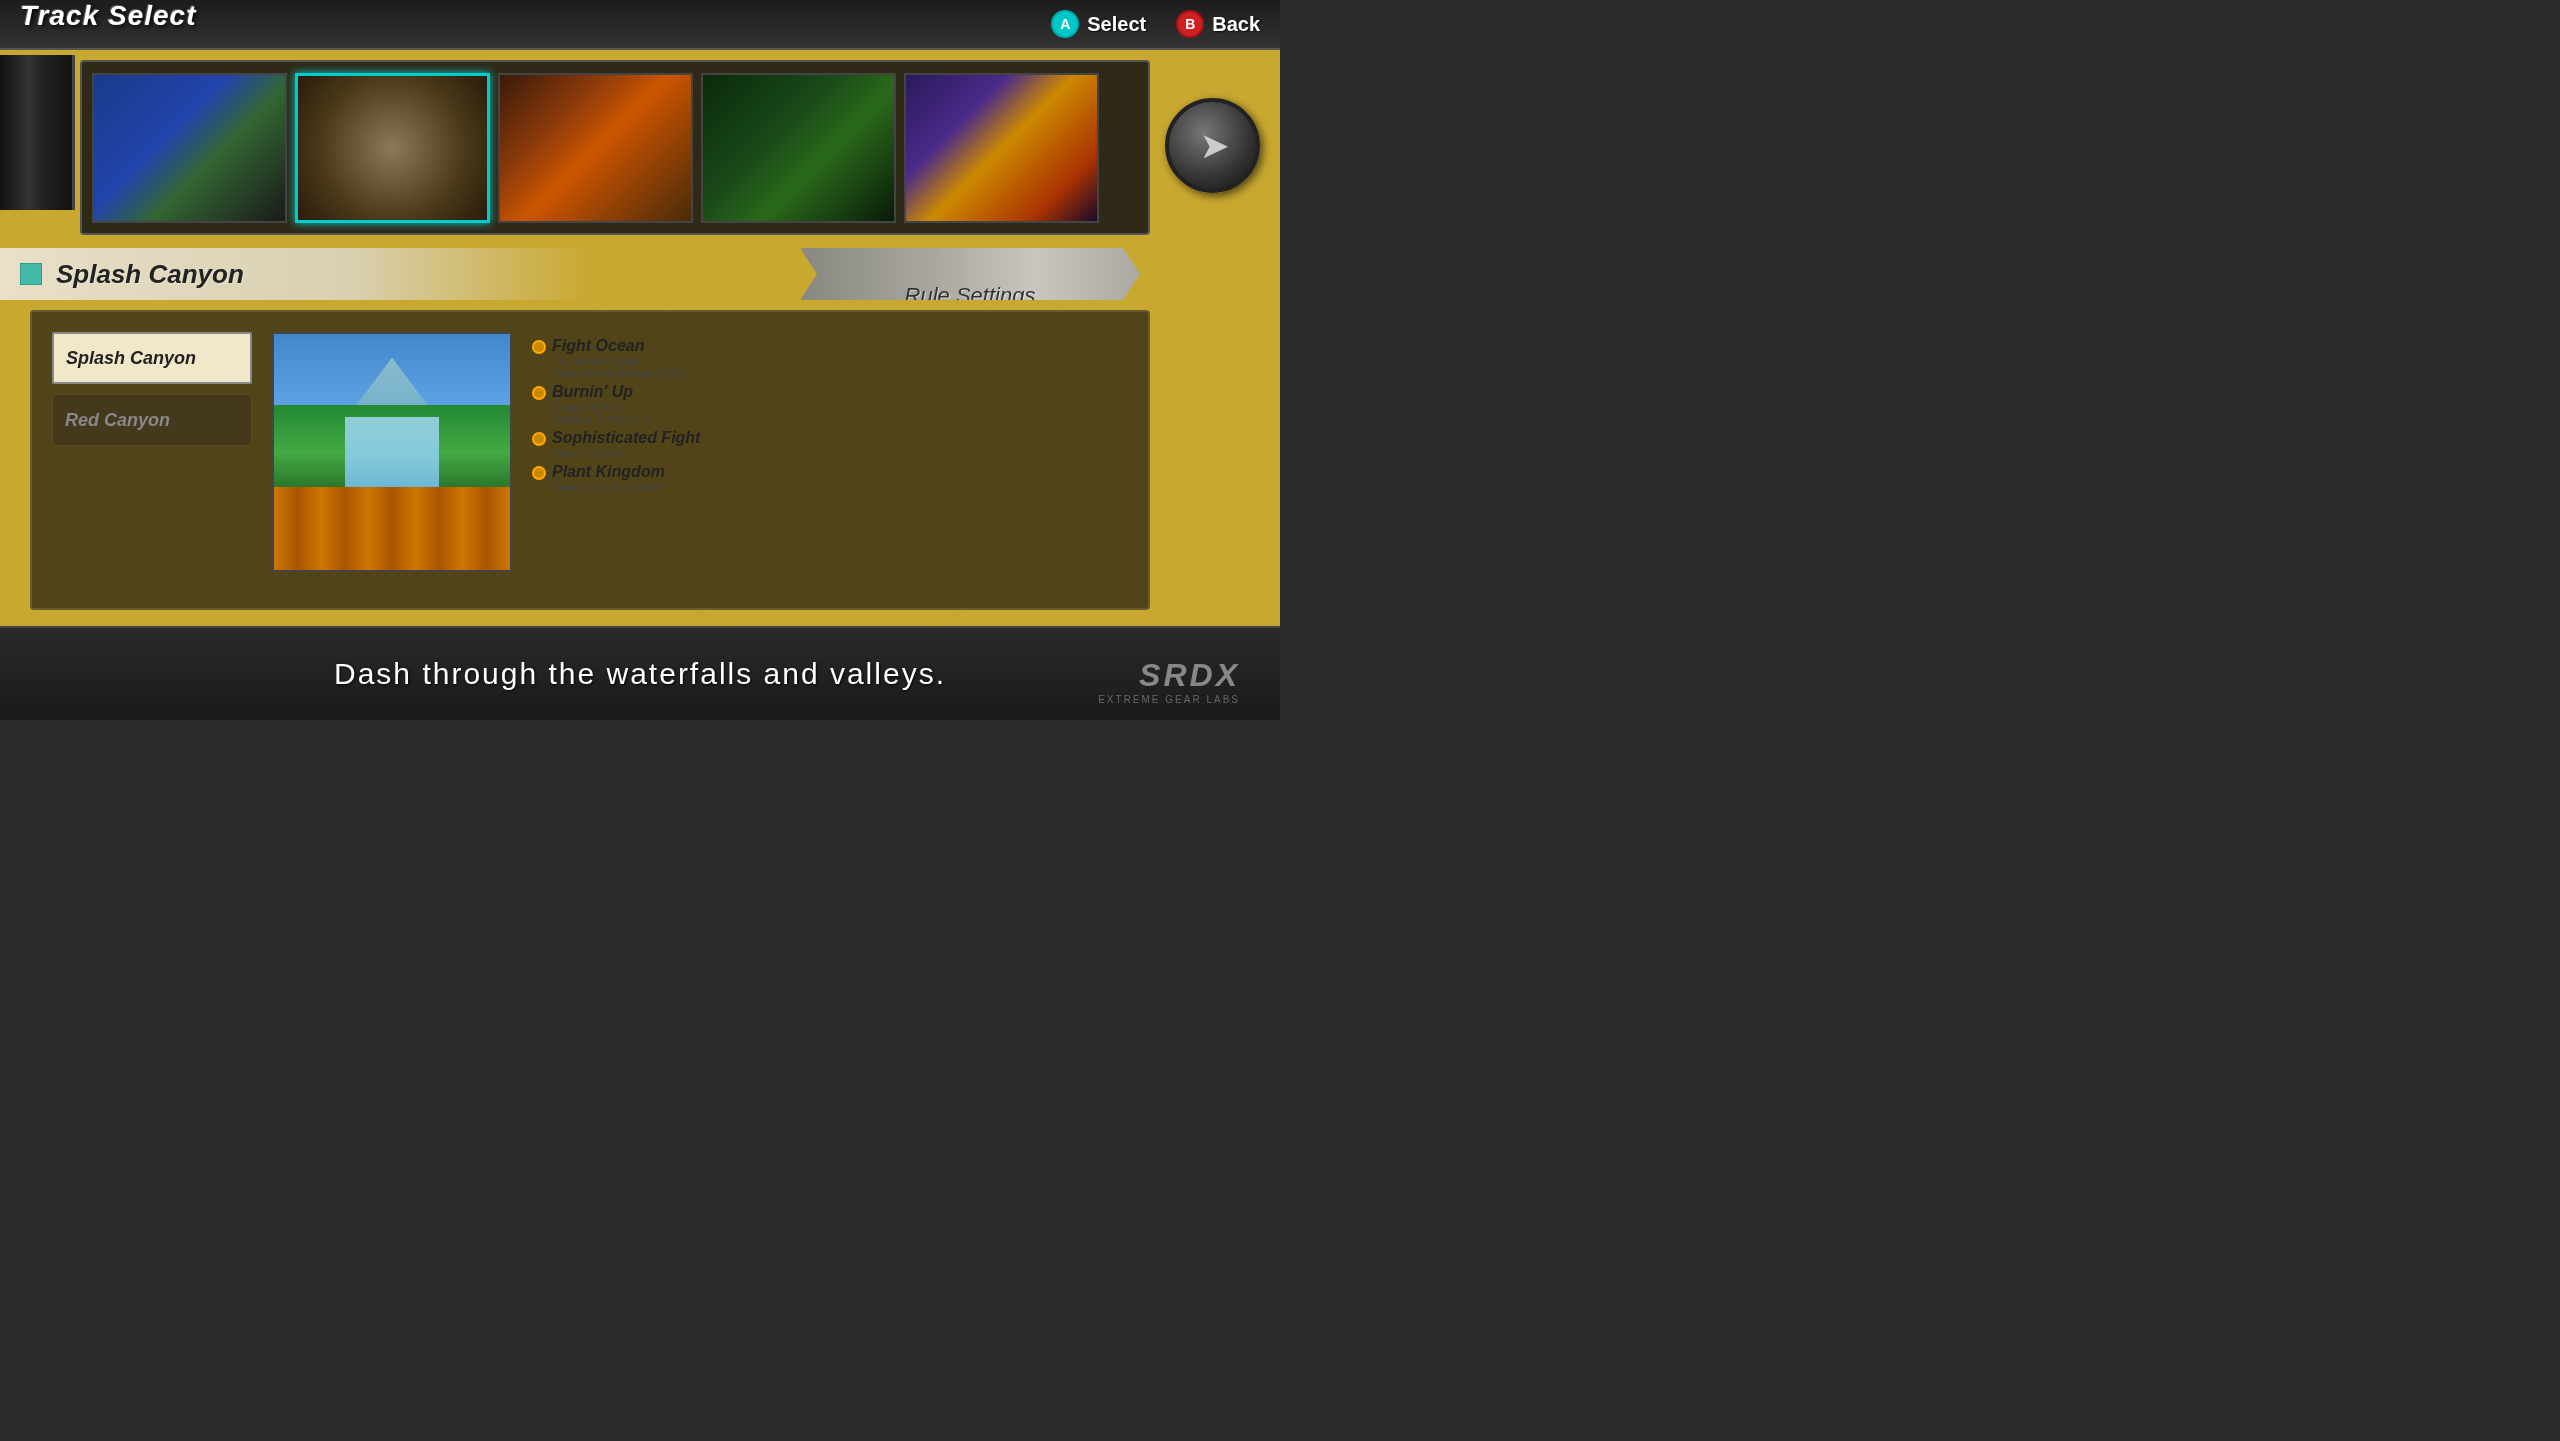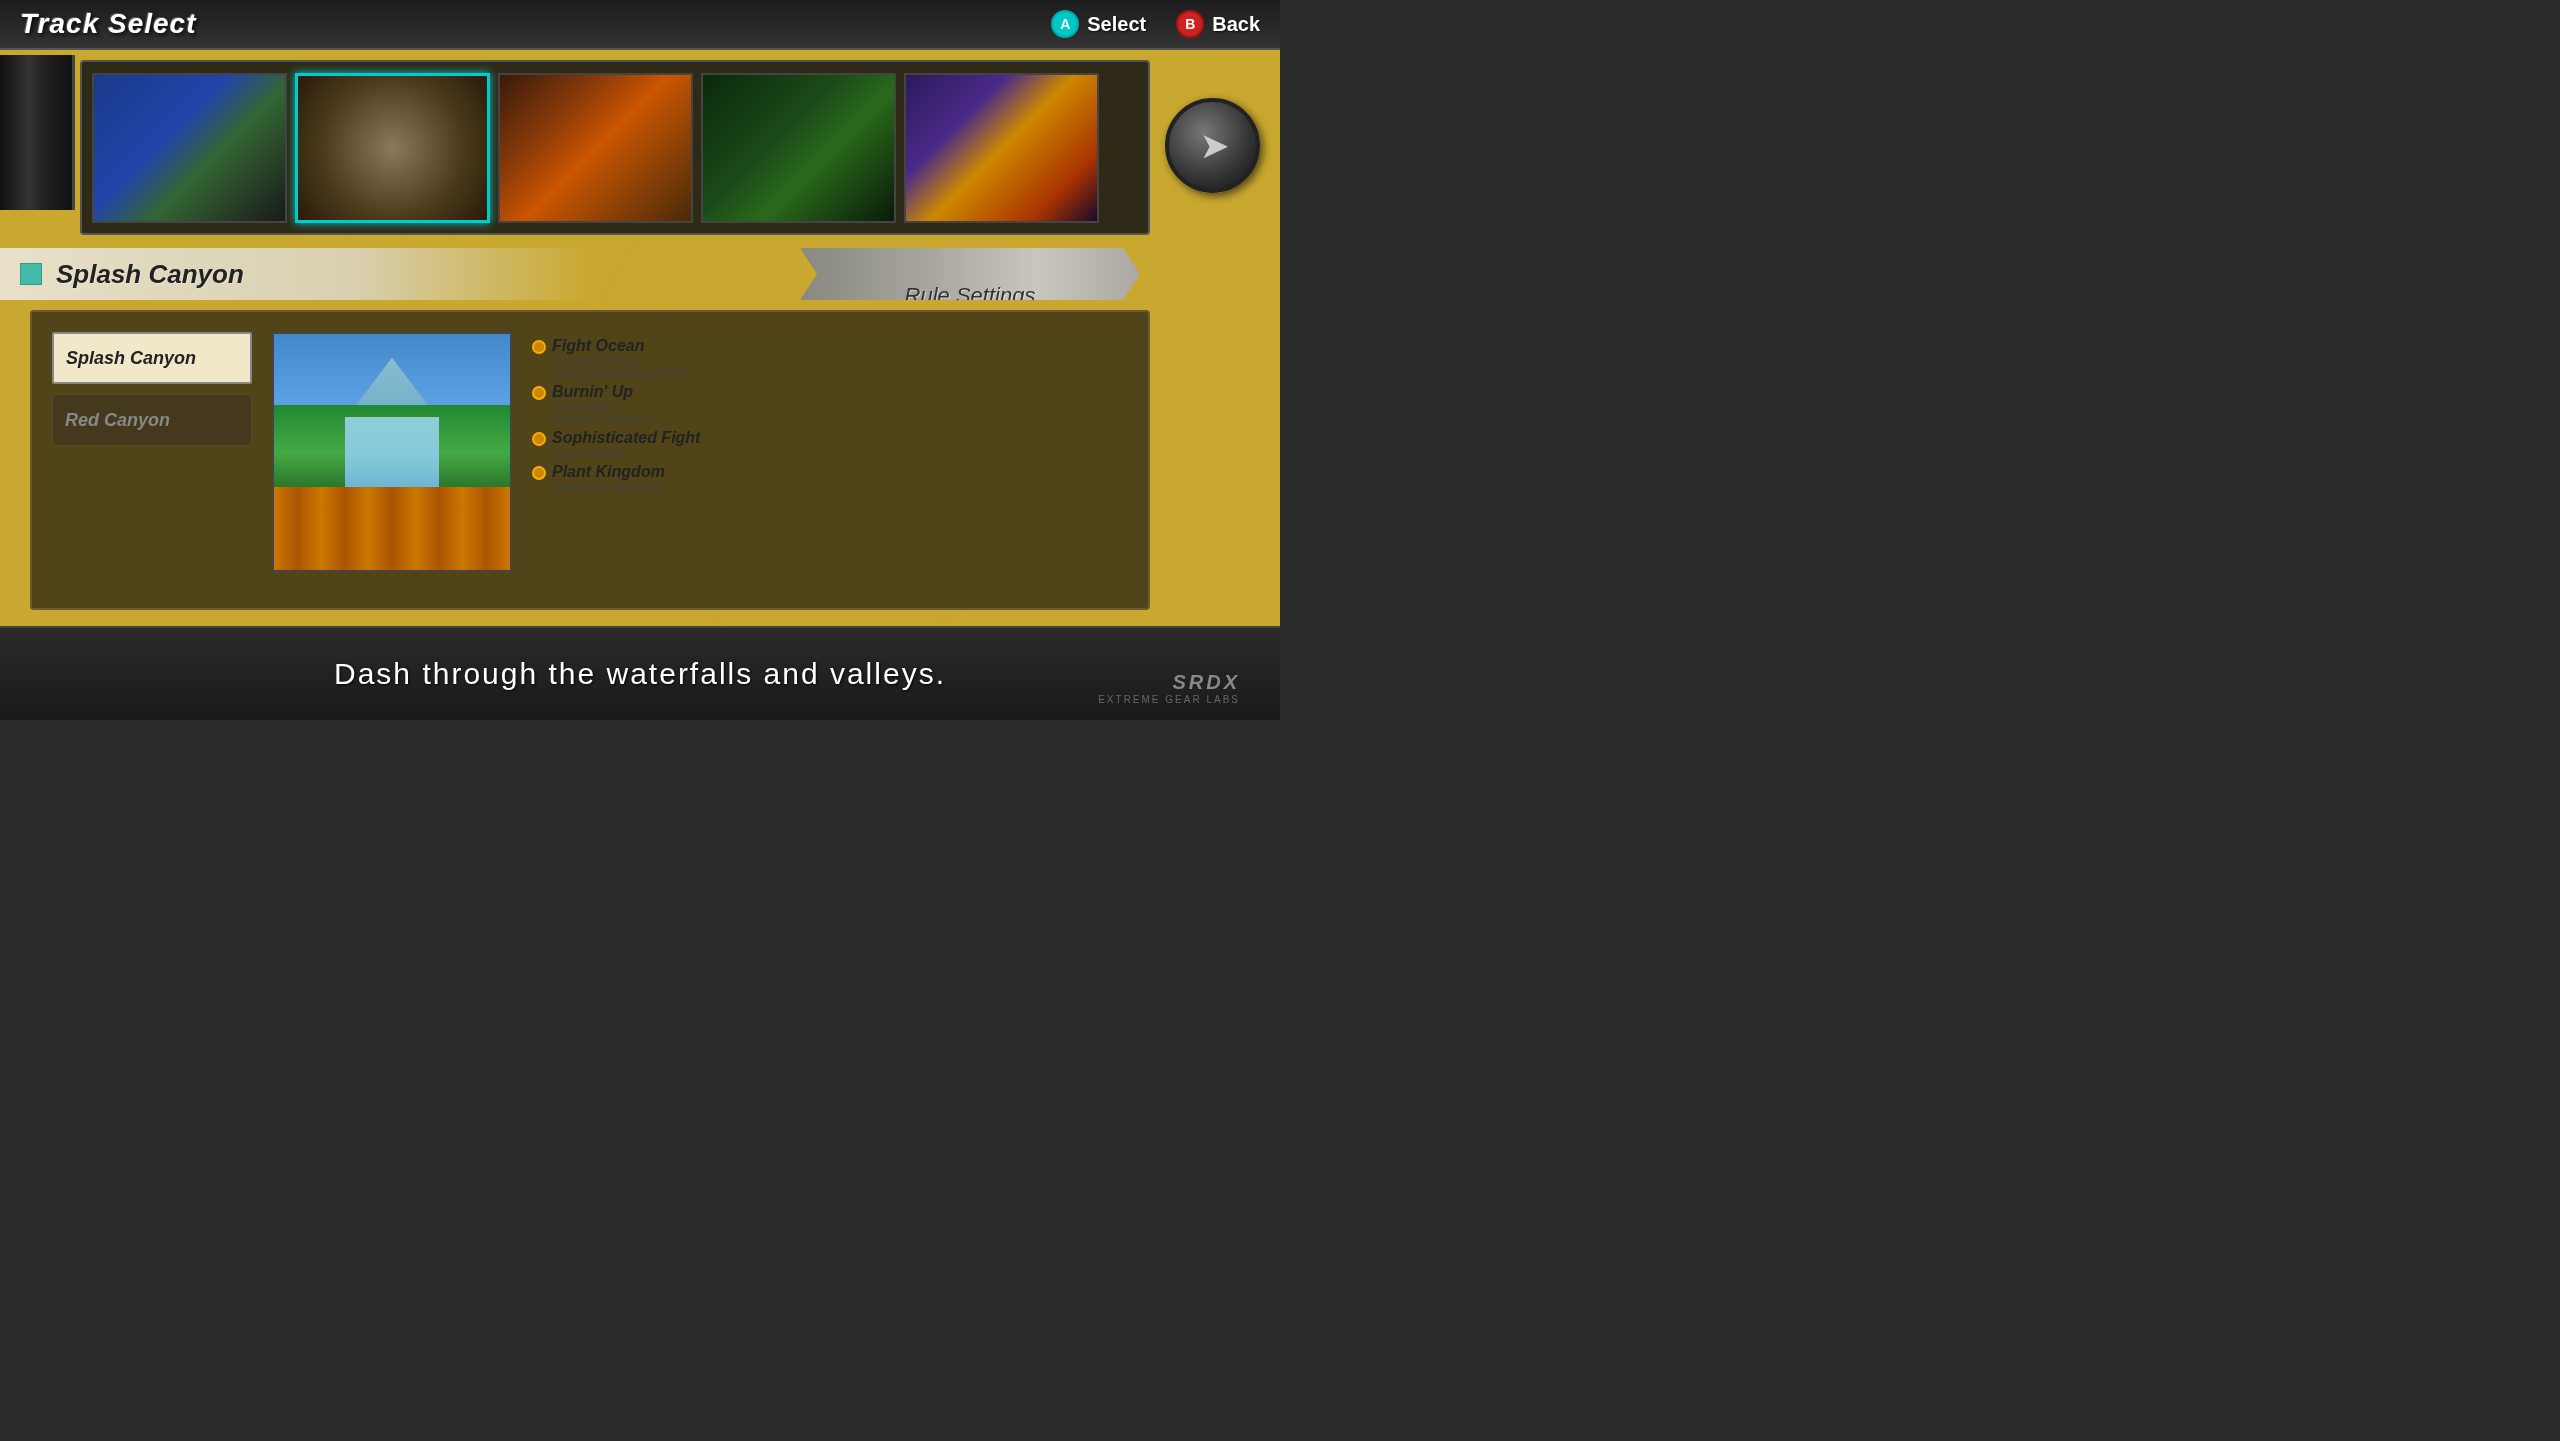--- a/index.html
+++ b/index.html
@@ -20,21 +20,20 @@
       background: linear-gradient(180deg, #1a1a1a 0%, #1a1a1a 7%, #c9a830 7%, #c9a830 90%, #3a3a3a 90%, #3a3a3a 100%);
     }
 
     
     .top-bar {
       position: absolute;
       top: 0; left: 0; right: 0;
       height: 50px;
       background: linear-gradient(180deg, #1c1c1c 0%, #333333 100%);
       display: flex;
-      align-items: center;
       padding: 0 20px;
       z-index: 10;
       border-bottom: 2px solid #555;
     }
 
     .page-title {
       color: white;
       font-size: 28px;
       font-weight: bold;
       font-style: italic;
@@ -403,21 +402,21 @@
     
     .srdx-logo {
       position: absolute;
       right: 40px;
       bottom: 15px;
       text-align: right;
     }
 
     .srdx-title {
       color: #888;
-      font-size: 20px;
+      font-size: 32px;
       font-weight: bold;
       letter-spacing: 3px;
       font-style: italic;
     }
 
     .srdx-sub {
       color: #666;
       font-size: 10px;
       letter-spacing: 2px;
     }

